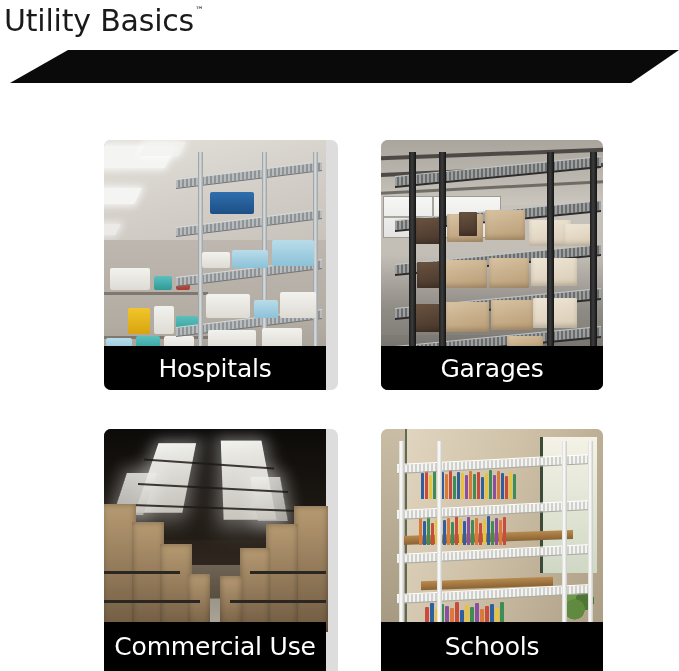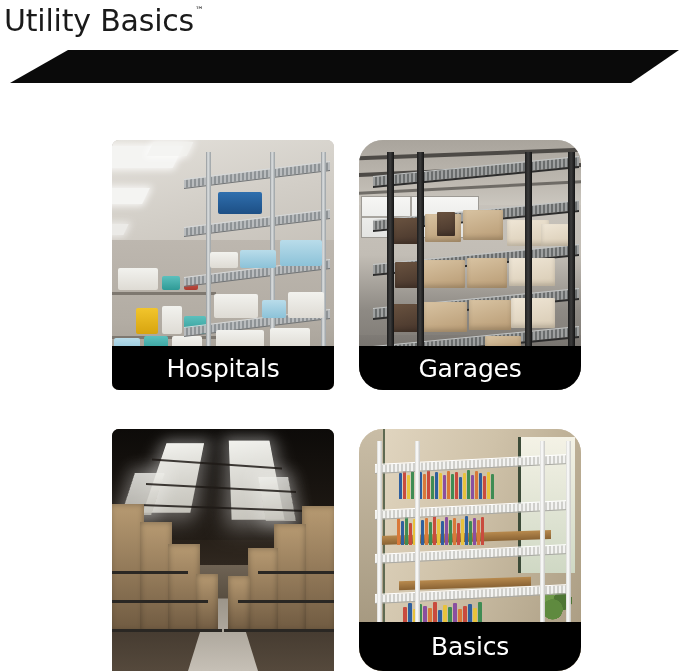--- a/index.html
+++ b/index.html
@@ -86,22 +86,22 @@
   .tile {
     position: absolute;
     width: 222px;
     height: 250px;
     overflow: hidden;
     border-radius: 7px;
     background: #ddd;
   }
   .tile.r0 { top: 0; }
   .tile.r1 { top: 289px; height: 242px; border-radius: 7px 7px 0 0; }
-  .tile.c0 { left: 12px; }
-  .tile.c1 { left: 259px; border-radius: 24px; }
+  .tile.c0 { left: 4px; padding-left: 12px; }
+  .tile.c1 { left: 281px; }
 
   .photo {
     position: absolute;
     left: 0; top: 0;
     width: 222px;
     height: 100%;
   }
 
   .tile-label {
     position: absolute;
@@ -435,20 +435,23 @@
       <div class="rackcol" style="right:28px; width:32px; height:108px;"></div>
       <div class="rackcol" style="right:56px; width:30px; height:84px;"></div>
       <div class="rackcol" style="right:84px; width:22px; height:56px;"></div>
 
       <div class="rackbeam" style="left:0;   bottom:16%;  width:110px;"></div>
       <div class="rackbeam" style="left:0;   bottom:28%;  width:96px;"></div>
       <div class="rackbeam" style="left:0;   bottom:40%;  width:76px;"></div>
       <div class="rackbeam" style="right:0;  bottom:16%;  width:110px;"></div>
       <div class="rackbeam" style="right:0;  bottom:28%;  width:96px;"></div>
       <div class="rackbeam" style="right:0;  bottom:40%;  width:76px;"></div>
+    </div>
+    <div class="tile-label">
+      <span>Commercial Use</span>
     </div>
   </div>
 
   <div class="tile r1 c1">
     <div class="photo ph-schools">
       <div class="s-wall"></div>
       <div class="s-window"></div>
       <div class="s-door"></div>
       <div class="plant"></div>
 
@@ -529,17 +532,17 @@
       <div class="s-shelf ss1"></div>
       <div class="s-shelf ss2"></div>
       <div class="s-shelf ss3"></div>
       <div class="s-shelf ss4"></div>
       <div class="s-post sp1"></div>
       <div class="s-post sp2"></div>
       <div class="s-post sp3"></div>
       <div class="s-post sp4"></div>
     </div>
     <div class="tile-label">
-      <span>Basics</span>
+      <span>Schools</span>
     </div>
   </div>
 
 </div>
 
 </body></html>

